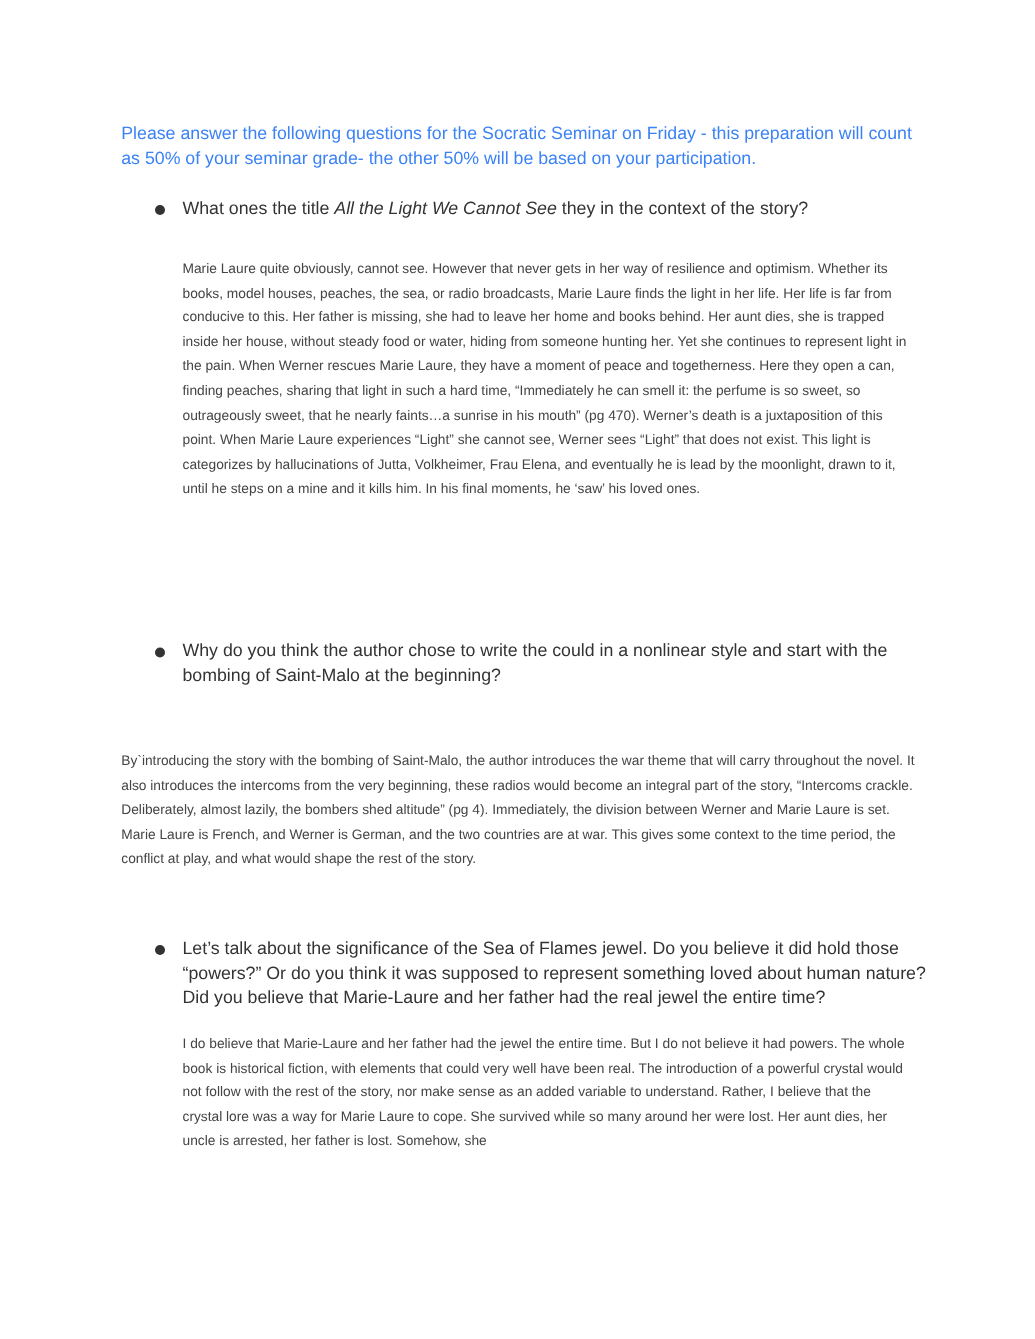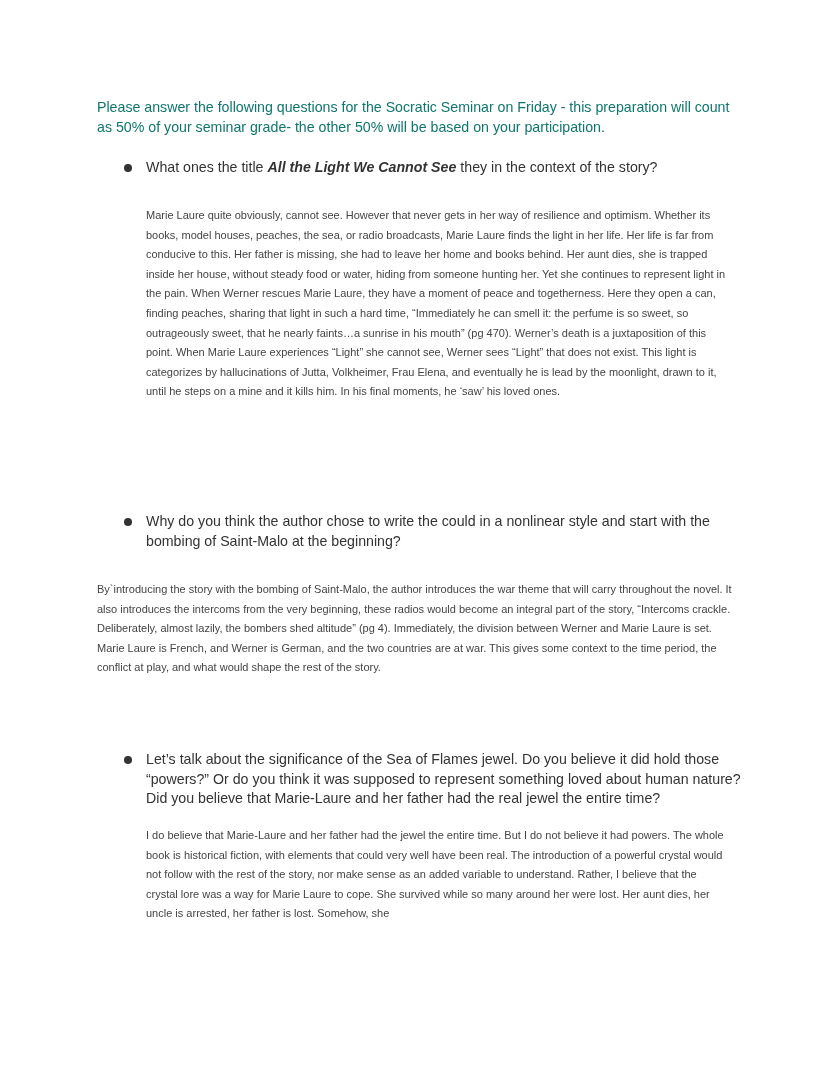--- a/index.html
+++ b/index.html
@@ -1,32 +1,32 @@
 <!DOCTYPE html>
 <html><head>
   <meta charset="utf-8">
   <style>
     html, body { margin: 0; padding: 0; background: #ffffff; }
     body { width: 828px; height: 1071px; overflow: hidden; position: relative;
            font-family: "Liberation Sans", sans-serif; }
     .page { position: absolute; left: 0; top: 0; width: 828px; height: 1071px; }
     .intro { position: absolute; left: 97px; top: 97px; width: 650px;
-             font-size: 14.2px; line-height: 20px; color: #0f766e; }
+             font-size: 14.2px; line-height: 20px; color: #3b82f6; }
     .q { position: absolute; left: 124px; width: 600px; font-size: 14.2px; line-height: 19.6px;
          color: #333333; padding-left: 22px; }
     .q .bullet { position: absolute; left: 0; top: 6px; width: 8px; height: 8px; border-radius: 50%;
                  background: #333333; }
     .ans { position: absolute; font-size: 11px; line-height: 19.6px; color: #444444; }
     .a1 { left: 146px; top: 206px; width: 585px; }
-    .a2 { left: 97px; top: 580px; width: 640px; }
+    .a2 { left: 97px; top: 600px; width: 640px; }
     .a3 { left: 146px; top: 826px; width: 585px; }
     .q1 { top: 158px; }
     .q2 { top: 512px; }
     .q3 { top: 750px; }
-    em { font-style: italic; font-weight: bold; }
+    em { font-style: italic; }
   </style>
 </head>
 <body>
 
 <div class="page">
   <p class="intro" style="margin:0"> Please answer the following questions for the Socratic Seminar on Friday - this preparation will count as 50% of your seminar grade- the other 50% will be based on your participation.</p>
 
   <div class="q q1">
     <span class="bullet"></span>
     <span>What ones the title </span><em>All the Light We Cannot See</em><span> they in the context of the story?</span>

